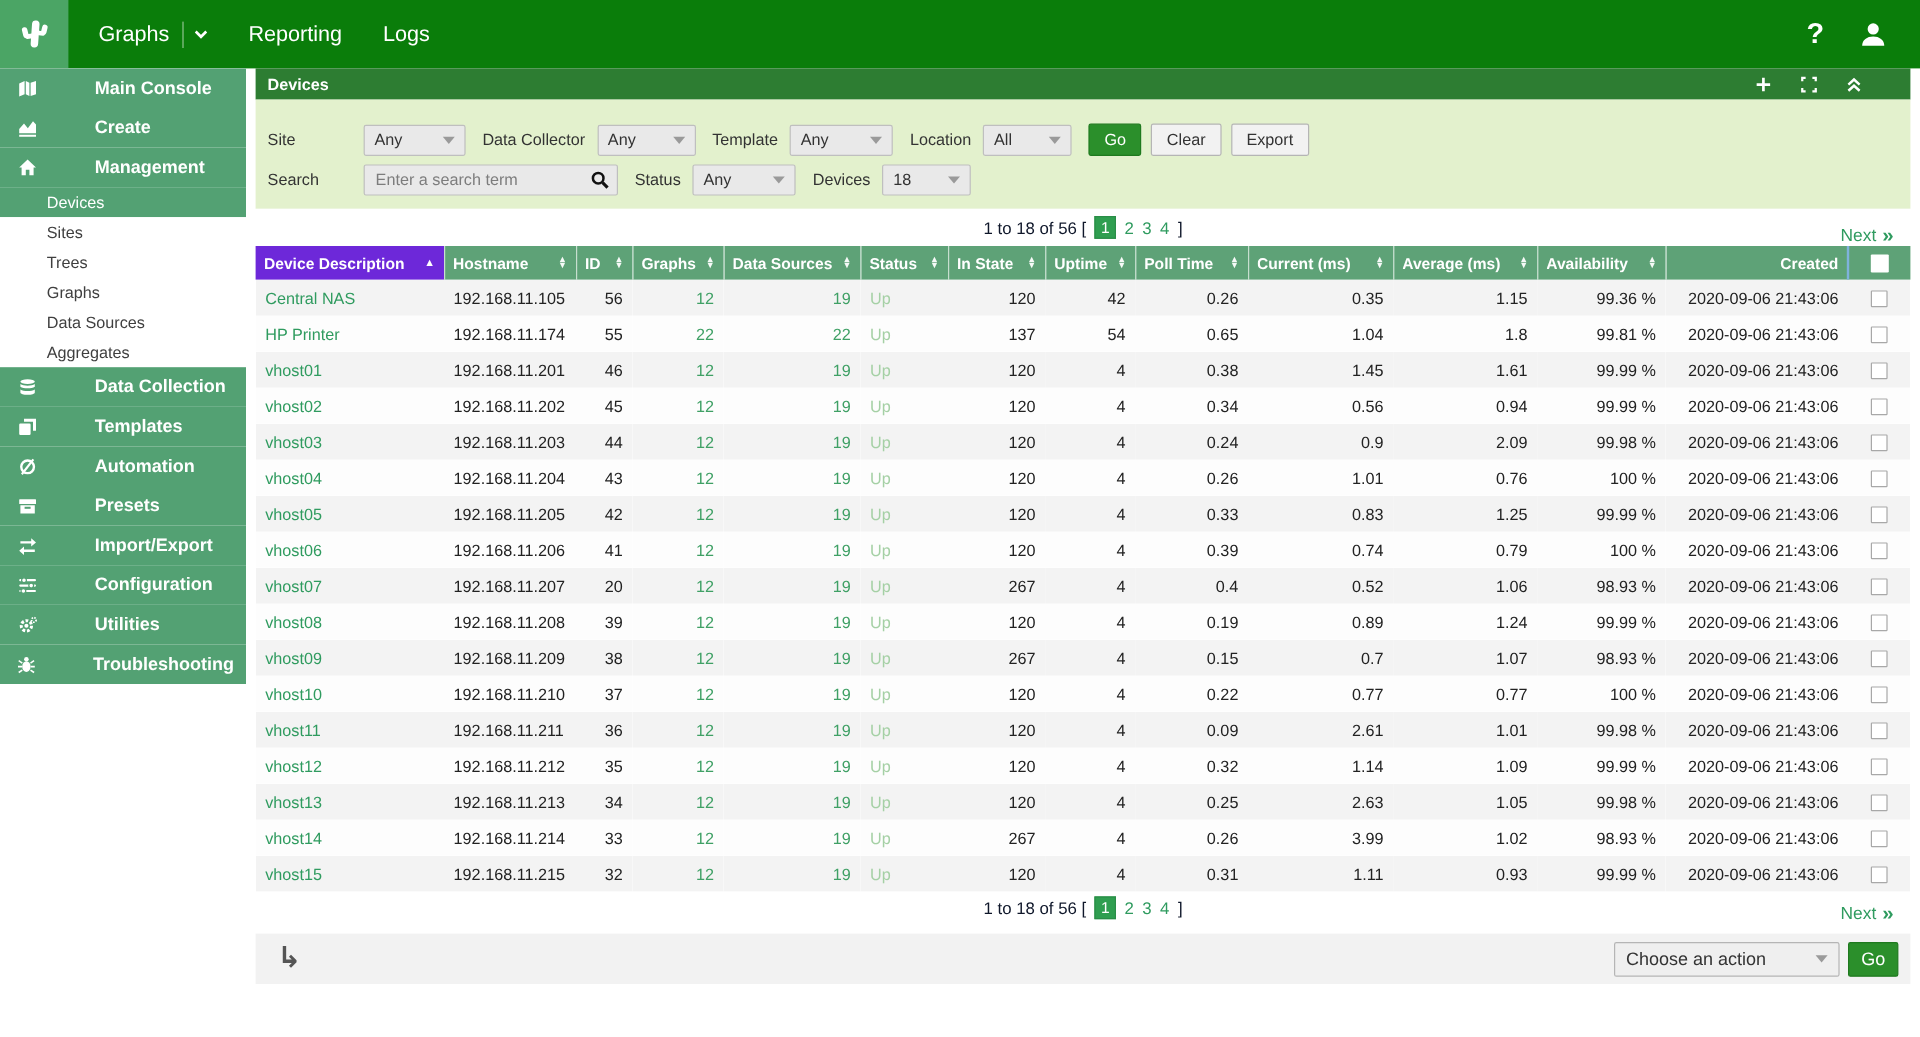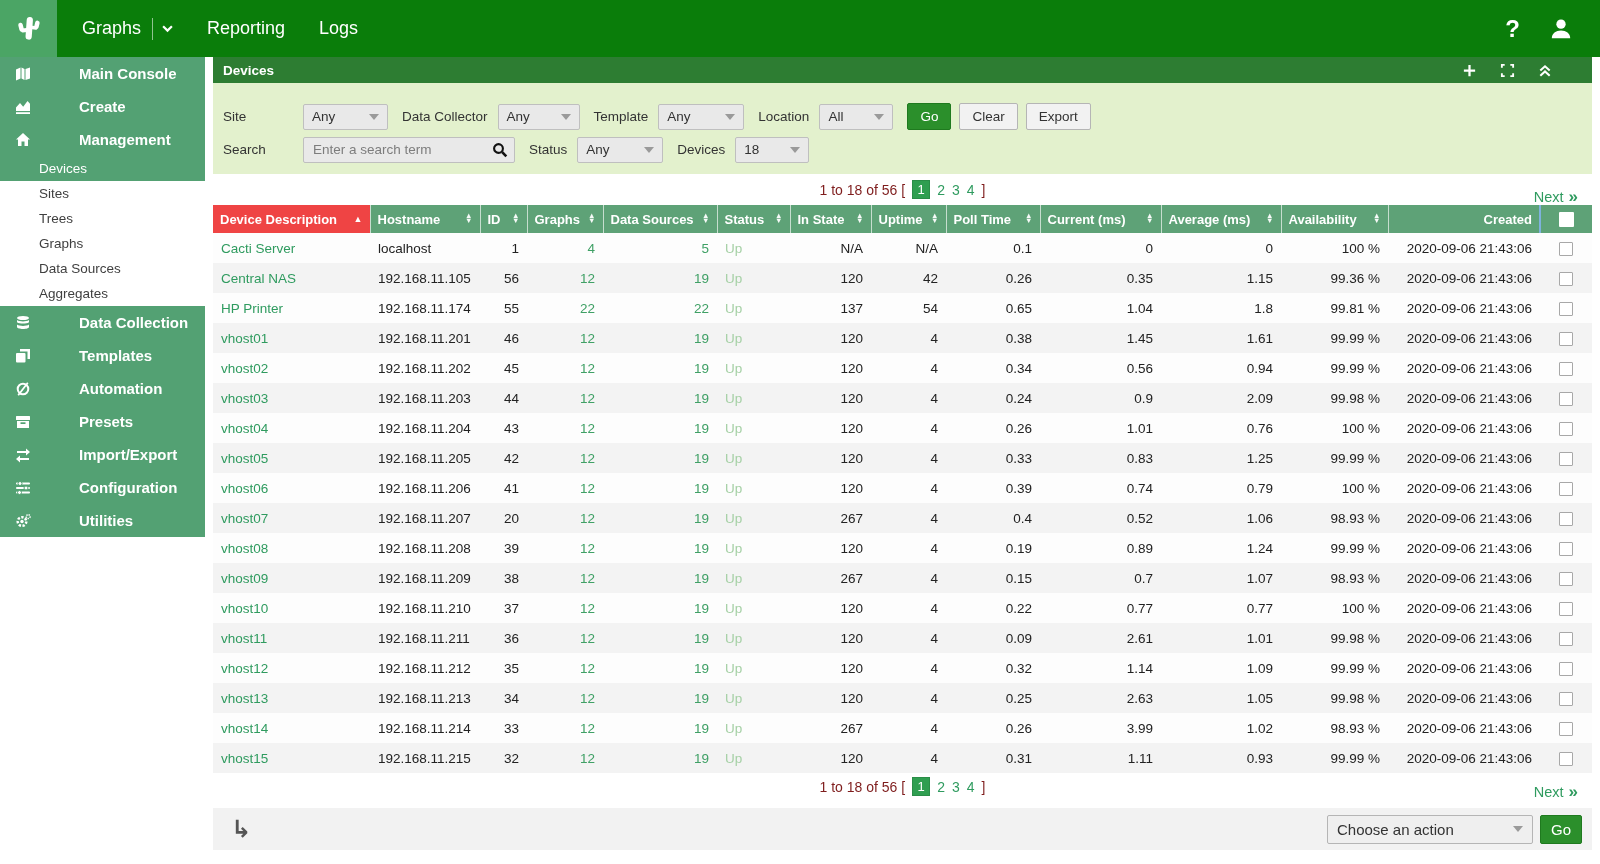--- a/index.html
+++ b/index.html
@@ -48,33 +48,33 @@
   .search-icon { position:absolute; right:7px; top:5px; cursor:pointer; }
   .btn { height:27px; border-radius:2px; font-size:13.5px; padding:0 12px; cursor:pointer; margin-right:8px;
     display:inline-flex; align-items:center; font-family:"Liberation Sans",sans-serif; }
   .btn.green { background:#2b8f2b; border:1px solid #1f7a1f; color:#fff; }
   .btn.gray { background:#f2f2f2; border:1px solid #b5b5b5; color:#333; }
 
   
   .pager-row { position:relative; height:31px; background:#fff; display:flex; align-items:center; justify-content:center; }
   .pager-row.bottom { height:27px; }
   .pager { display:flex; align-items:center; gap:7px; font-size:14px; }
-  .pg-txt { color:#7f1d1d; }
+  .pg-txt { color:#0f172a; }
   .pg-cur { background:#2f9e50; border:1px solid #2a8d47; color:#fff; min-width:18px; height:19px;
     display:inline-flex; align-items:center; justify-content:center; padding:0 3px; font-size:13px; cursor:default; }
   .pg-link { color:#2f9b5f; cursor:pointer; }
   .next-wrap { position:absolute; right:14px; bottom:0; display:flex; align-items:center; gap:5px; cursor:pointer; }
   .next-label { color:#2f9b5f; font-size:14.5px; }
   .next-chev { color:#2f9b5f; font-size:17px; font-weight:bold; line-height:1; }
 
   
   table.devices { width:100%; border-collapse:collapse; table-layout:fixed; }
   thead th { background:#5ea277; color:#fff; font-size:13px; font-weight:bold; height:28px;
     border-right:1px solid rgba(255,255,255,.65); padding:0 7px; cursor:pointer; }
-  thead th.sorted { background:#ef4444; }
+  thead th.sorted { background:#6d28d9; }
   thead th:last-child { border-right:none; border-left:2px solid #7fb2dd; }
   .th-in { display:flex; align-items:center; justify-content:space-between; gap:4px; }
   .th-label { white-space:nowrap; overflow:hidden; }
   .th-created { text-align:right; display:block; }
   .sort-asc { font-size:9px; line-height:1; }
   .arrows { display:flex; flex-direction:column; line-height:0.62; font-size:7.5px; opacity:.95; }
   tbody td { height:30px; font-size:13.5px; padding:0 8px; white-space:nowrap; overflow:hidden; }
   tbody tr.odd  { background:#fdfdfd; }
   tbody tr.even { background:#f3f3f3; }
   .c-dark { color:#222; }
@@ -83,21 +83,21 @@
   .c-up { color:#a5d0a5; }
   .al-r { text-align:right; }
   .cb { display:inline-block; width:14px; height:14px; background:#fff; border:1px solid #a8a8a8; border-radius:1px; vertical-align:middle; cursor:pointer; }
   .cb-h { display:inline-block; width:15px; height:15px; background:#fff; border-radius:1px; vertical-align:middle; cursor:pointer; }
   td.cb-cell { text-align:center; }
 
   
   .footer-bar { margin-top:8px; height:42px; background:#f2f2f2; display:flex; align-items:center; padding:0 10px 0 18px; }
   .sel-all-arrow { font-size:24px; color:#555; font-weight:bold; line-height:1; }
   .footer-right { margin-left:auto; display:flex; align-items:center; gap:7px; }
-  .action-select { width:206px; height:29px; background:#efefef; border:1px solid #b5b5b5; border-radius:2px;
+  .action-select { width:188px; height:29px; background:#efefef; border:1px solid #b5b5b5; border-radius:2px;
     display:flex; align-items:center; padding:0 9px; font-size:15px; color:#333; cursor:pointer; }
   .action-select .arr { width:0; height:0; border-left:5px solid transparent; border-right:5px solid transparent; border-top:6px solid #9a9a9a; margin-left:auto; }
   .go-big { height:29px; background:#2b8f2b; border:1px solid #1f7a1f; color:#fff; font-size:15px; padding:0 10px;
     display:inline-flex; align-items:center; cursor:pointer; border-radius:2px; }
 </style>
 </head>
 <body>
 
 <div class="topbar">
   <div class="logo">
@@ -245,20 +245,37 @@
       </div>
       <div class="side-item top">
         <span class="s-icon">
           <svg width="16" height="16" viewBox="0 0 16 16" fill="#fff">
             <circle cx="7" cy="8.5" r="4.3" fill="none" stroke="#fff" stroke-width="2.5" stroke-dasharray="2.3 1.5"></circle>
             <circle cx="7" cy="8.5" r="1.7"></circle>
             <circle cx="13.2" cy="3.6" r="1.9" fill="none" stroke="#fff" stroke-width="1.5" stroke-dasharray="1.2 .9"></circle>
           </svg>
         </span>
         <span>Utilities</span>
+      </div>
+      <div class="side-item top">
+        <span class="s-icon">
+          <svg width="16" height="16" viewBox="0 0 16 16" fill="#fff">
+            <ellipse cx="8" cy="9.5" rx="3.5" ry="4.4"></ellipse>
+            <circle cx="8" cy="3.3" r="1.9"></circle>
+            <g stroke="#fff" stroke-width="1.3">
+              <line x1="4.6" y1="6.6" x2="1.6" y2="4.6"></line>
+              <line x1="4.4" y1="9.5" x2="1" y2="9.5"></line>
+              <line x1="4.6" y1="12.4" x2="1.6" y2="14.4"></line>
+              <line x1="11.4" y1="6.6" x2="14.4" y2="4.6"></line>
+              <line x1="11.6" y1="9.5" x2="15" y2="9.5"></line>
+              <line x1="11.4" y1="12.4" x2="14.4" y2="14.4"></line>
+            </g>
+          </svg>
+        </span>
+        <span>Troubleshooting</span>
       </div>
       <div class="side-fill"></div>
     </div>
 
   <div class="main">
 
     <div class="panel-title">
       <span class="t">Devices</span>
       <div class="pt-icons">
         <span>
@@ -468,36 +485,20 @@
                 </span>
               </div>
             </th>
             <th>
               <span class="th-label th-created">Created</span>
             </th>
             <th><span class="cb-h"></span></th>
           </tr>
         </thead>
       <tbody id="tbody">
-          <tr class="odd">
-            <td class="c-link">Cacti Server</td>
-            <td class="c-dark">localhost</td>
-            <td class="c-dark al-r">1</td>
-            <td class="c-green al-r">4</td>
-            <td class="c-green al-r">5</td>
-            <td class="c-up">Up</td>
-            <td class="c-dark al-r">N/A</td>
-            <td class="c-dark al-r">N/A</td>
-            <td class="c-dark al-r">0.1</td>
-            <td class="c-dark al-r">0</td>
-            <td class="c-dark al-r">0</td>
-            <td class="c-dark al-r">100 %</td>
-            <td class="c-dark al-r">2020-09-06 21:43:06</td>
-            <td class="cb-cell"><span class="cb"></span></td>
-          </tr>
           <tr class="even">
             <td class="c-link">Central NAS</td>
             <td class="c-dark">192.168.11.105</td>
             <td class="c-dark al-r">56</td>
             <td class="c-green al-r">12</td>
             <td class="c-green al-r">19</td>
             <td class="c-up">Up</td>
             <td class="c-dark al-r">120</td>
             <td class="c-dark al-r">42</td>
             <td class="c-dark al-r">0.26</td>

